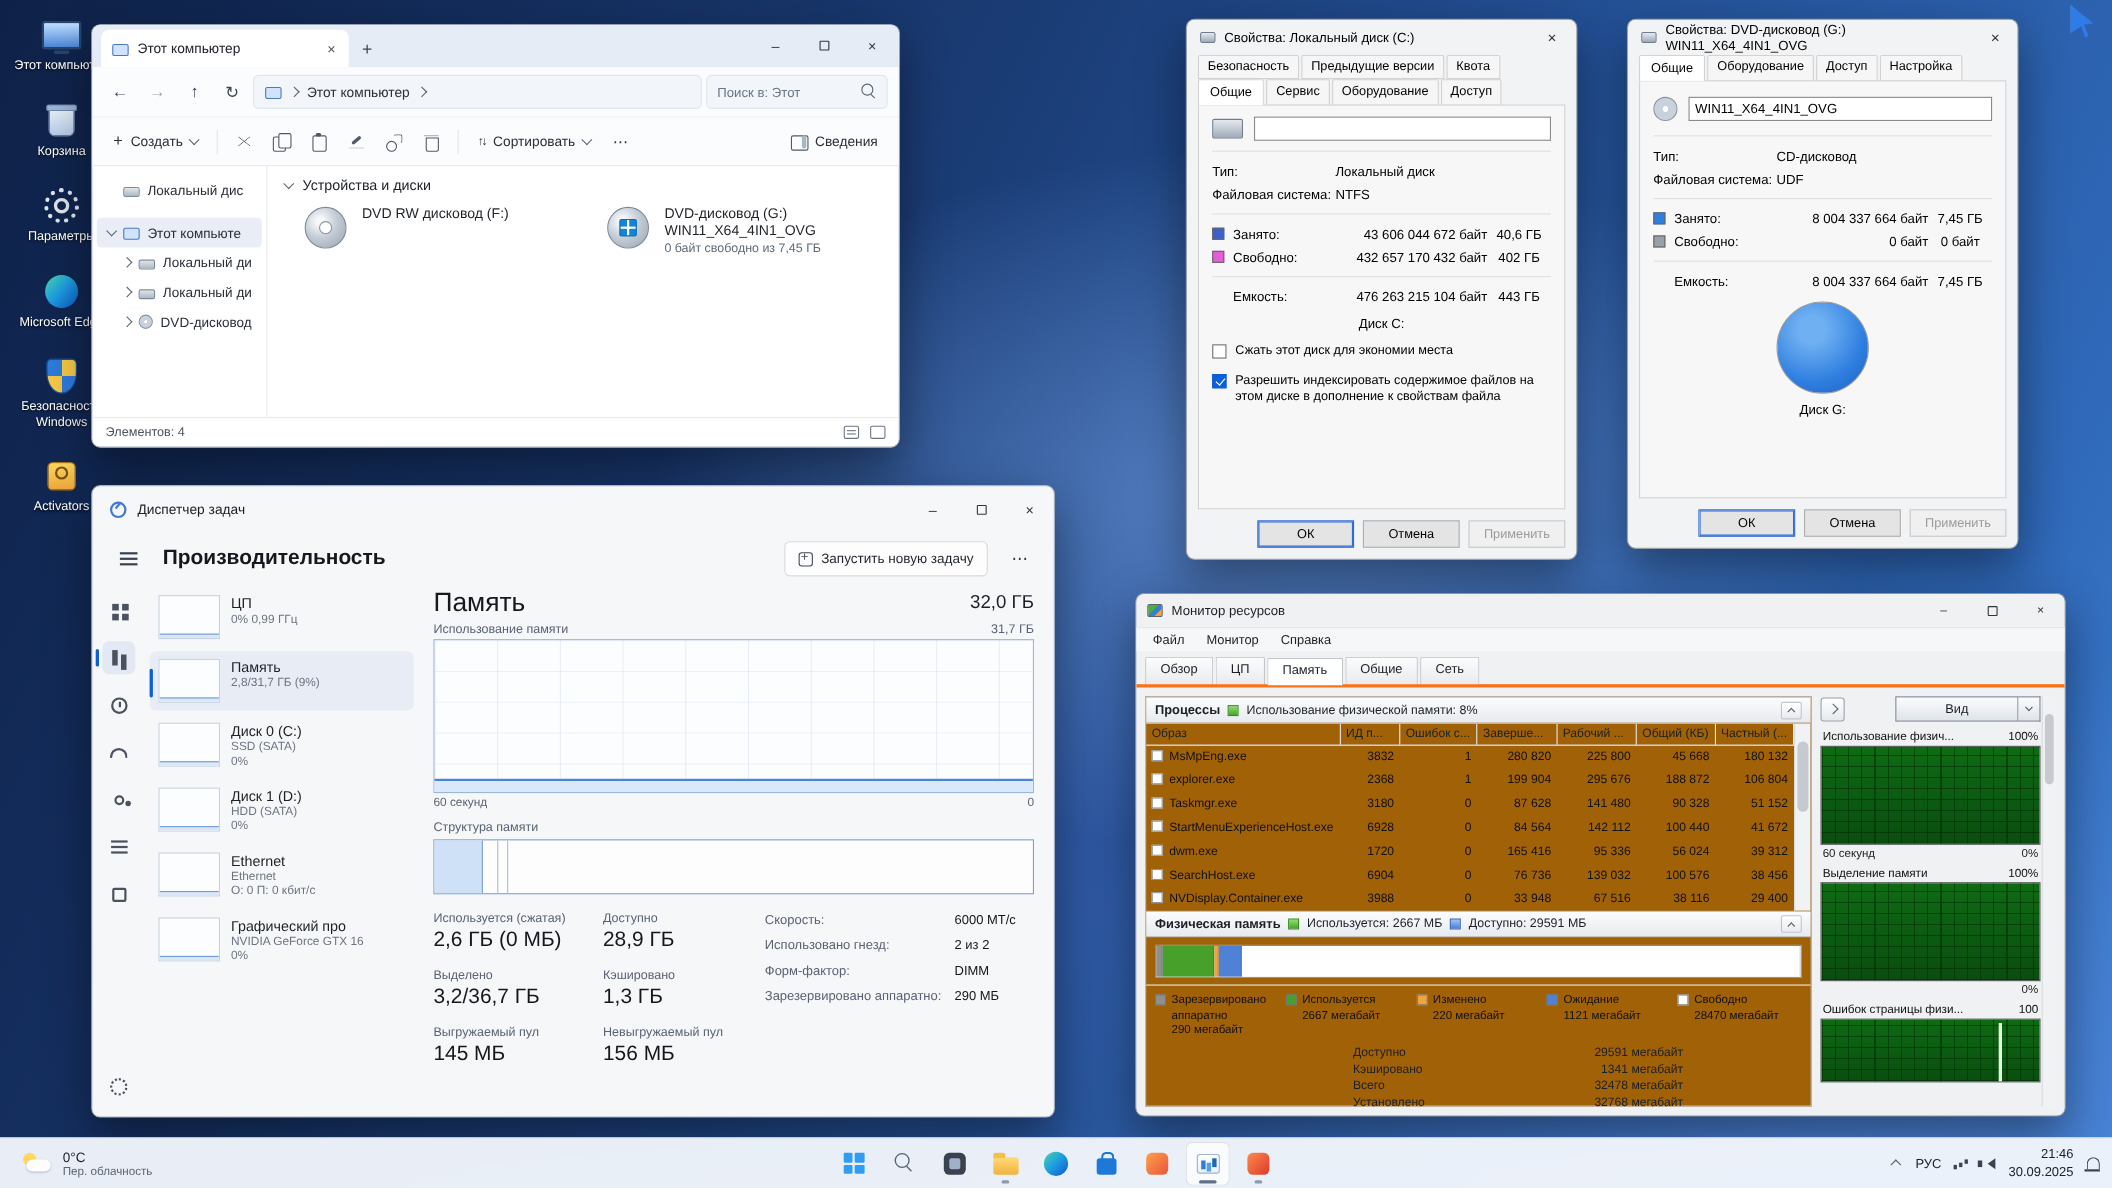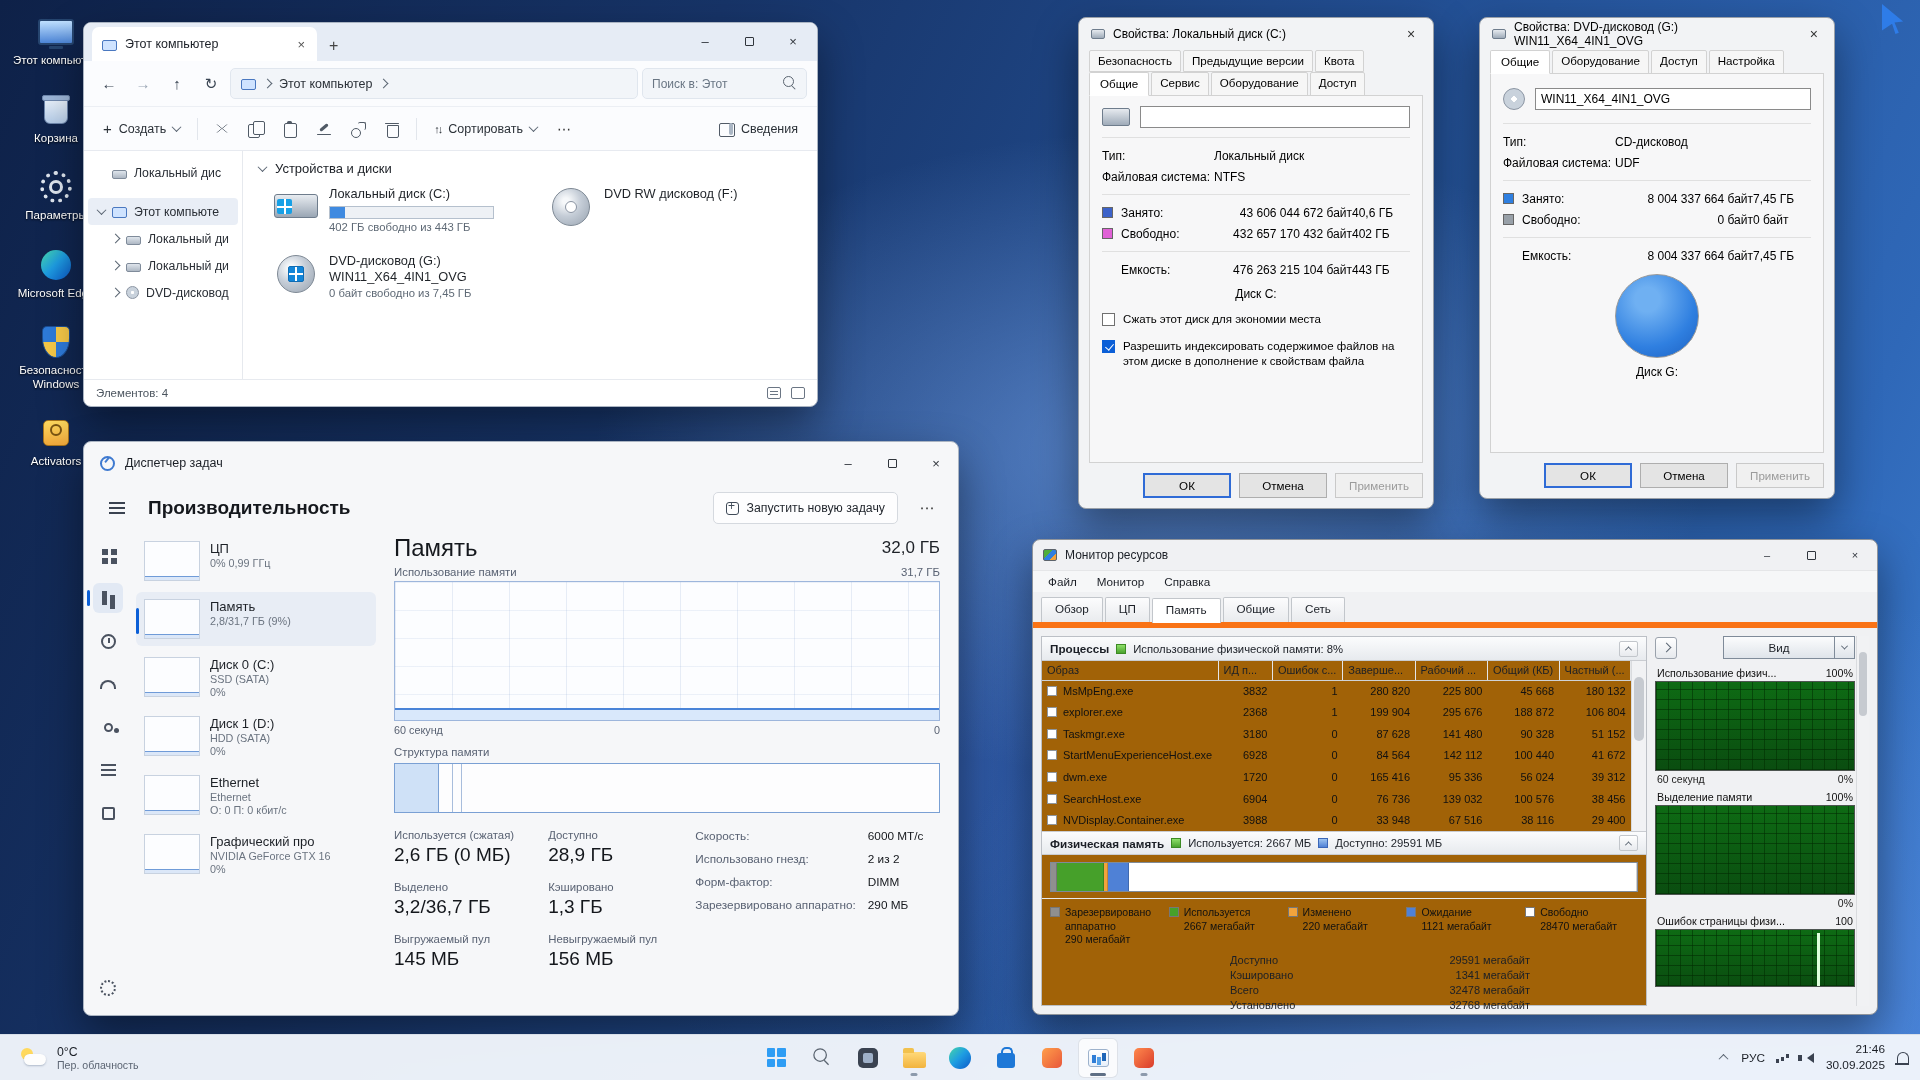--- a/index.html
+++ b/index.html
@@ -190,21 +190,21 @@
 .labelinput{flex:1;height:22px;border:1px solid #8a8a8a;background:#fff;font:inherit;padding:0 5px}
 .krow{display:flex;height:21px;align-items:center}
 .kl{width:112px;flex:none}
 .srow{display:flex;align-items:center;height:21px}
 .sq{width:11px;height:11px;border:1px solid #666;margin-right:8px;flex:none}
 .sq.none{visibility:hidden}
 .squsedc{background:#3c62c9}.sqfreec{background:#e061d6}
 .squsedg{background:#2f7fe0}.sqfreeg{background:#98a0a8}
 .srow .kl{width:86px}
 .bytes{margin-left:auto;text-align:right;min-width:126px}
-.sizec{width:58px;text-align:left;flex:none}
+.sizec{width:58px;text-align:center;flex:none}
 .pierow{display:flex;justify-content:center;align-items:flex-end;position:relative;margin-top:8px}
 .pie{width:76px;height:76px;border-radius:50%;border:1px solid #999}
 .piec{background:conic-gradient(from 230deg,#3c62c9 0 9%,#f0b2ea 9% 100%)}
 .pieg{width:84px;height:84px;background:radial-gradient(circle at 38% 30%,#6fb0f2 0 16%,#2f7fe0 62%,#1c5fc0 100%)}
 .detbtn{position:absolute;right:0;bottom:4px}
 .pielabel{text-align:center;margin-top:7px}
 .cbrow{display:flex;gap:8px;margin-top:11px;font-size:11.5px;line-height:1.35;align-items:flex-start}
 .cb{width:13px;height:13px;border:1px solid #707070;background:#fff;flex:none;margin-top:1px;position:relative}
 .cb.checked{background:#0b5fd7;border-color:#0b5fd7}
 .cb.checked::after{content:"";position:absolute;left:3.5px;top:1px;width:4px;height:7px;border-right:1.6px solid #fff;border-bottom:1.6px solid #fff;transform:rotate(40deg)}
@@ -217,21 +217,21 @@
 .propsg{left:1479px;top:17px;width:356px;height:482px}
 .gname{margin:4px 0 6px}
 
 
 .resmon{left:1032px;top:539px;width:846px;height:476px;background:#f0f1f3;border:1px solid #8f949b;display:flex;flex-direction:column}
 .rm-title{height:30px;display:flex;align-items:center;gap:8px;padding:0 4px 0 10px;font-size:12px;flex:none}
 .rm-ico{width:14px;height:12px;background:linear-gradient(135deg,#4fae3a 0 40%,#2f7fe0 40% 70%,#f2a33c 70%);border:1px solid #5c636b;border-radius:2px}
 .rm-title .capbtn{width:36px;height:24px;font-size:11px}
 .rm-menu{height:22px;display:flex;gap:2px;padding:0 6px;font-size:11.7px;align-items:center;background:#f6f7f8;border-top:1px solid #e5e6e8;flex:none}
 .rm-menuitem{padding:2px 9px}
-.rm-tabs{display:flex;padding:5px 8px 0;gap:2px;border-bottom:6px solid #f97316;flex:none}
+.rm-tabs{display:flex;padding:5px 8px 0;gap:2px;border-bottom:3px solid #f97316;flex:none}
 .rm-tab{padding:4px 13px 5px;border:1px solid #c2c6cb;border-bottom:none;border-radius:2px 2px 0 0;background:linear-gradient(#fcfcfd,#e9ebee);font-size:11.7px}
 .rm-tab.sel{background:#fff;position:relative;top:1px;padding-bottom:7px}
 .rm-content{flex:1;display:flex;padding:8px;gap:8px;min-height:0}
 .rm-left{flex:1;background:#a16207;border:1px solid #bcc0c6;display:flex;flex-direction:column;min-width:0}
 .rm-sect{height:24px;display:flex;align-items:center;gap:7px;padding:0 8px;background:linear-gradient(#fbfcfd,#e7eaee);border-bottom:1px solid #c9ccd1;font-size:11.7px;flex:none}
 .rm-sect.mid{border-top:1px solid #c9ccd1}
 .rm-sect-title{font-weight:bold}
 .greensq{width:10px;height:10px;background:linear-gradient(#8ee06a,#4aa32e);border:1px solid #3c8a24;flex:none}
 .bluesq{width:10px;height:10px;background:linear-gradient(#9cc3ef,#4f81d6);border:1px solid #3a66b8;flex:none}
 .rm-sect-info{font-size:11.3px;white-space:nowrap}
@@ -463,31 +463,20 @@
 
     </aside>
     <div class="exp-sepv"></div>
     <div class="exp-main">
       <div class="secthead">
         <span class="chev chev-down"></span>
         <span>Устройства и диски</span>
       </div>
       <div class="drivegrid">
 
-          <div class="drive">
-            <span class="dico dk-hddwin"></span>
-            <div class="dinfo">
-              <div class="dname">Локальный диск (C:)</div>
-
-              <div class="pbar">
-                <span class="pfill" style="width: 9%;"></span>
-              </div>
-              <div class="dfree">402 ГБ свободно из 443 ГБ</div>
-            </div>
-          </div>
 
 
           <div class="drive">
             <span class="dico dk-dvd"></span>
             <div class="dinfo">
               <div class="dname">DVD RW дисковод (F:)</div>
 
             </div>
           </div>
 

